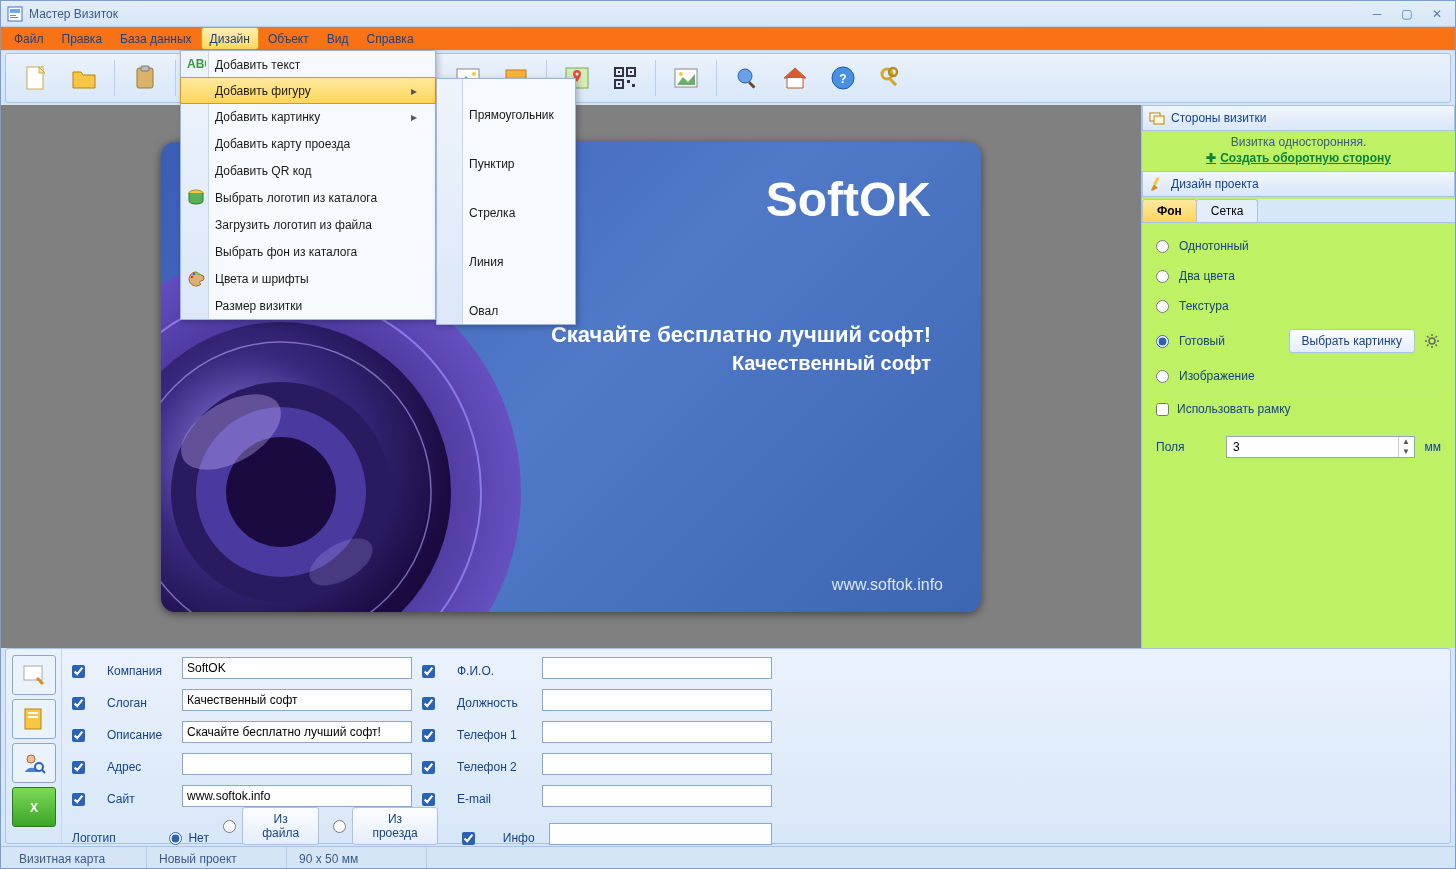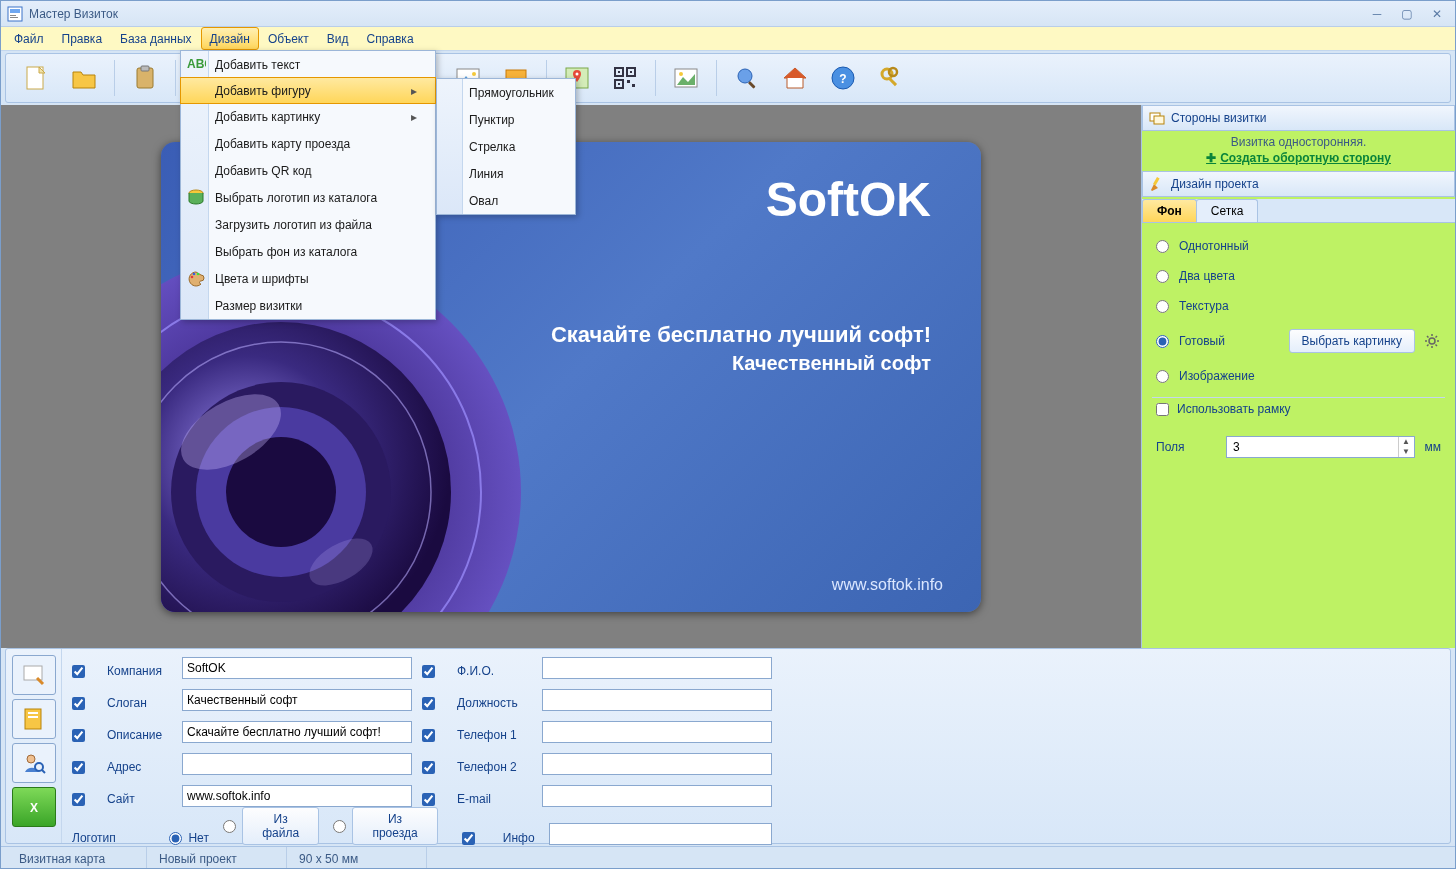--- a/index.html
+++ b/index.html
@@ -2,21 +2,21 @@
 <html><head>
 <meta charset="utf-8">
 <style>
 * { box-sizing: border-box; margin: 0; padding: 0; font-family: "Segoe UI", Tahoma, sans-serif; font-size: 12px; }
 body { background: #d6e5f5; width: 1456px; height: 869px; overflow: hidden; border: 1px solid #7a9ecb; }
 .titlebar { height: 26px; background: linear-gradient(#e4eefb, #d6e5f5); display: flex; align-items: center; padding: 0 6px; border-bottom: 1px solid #b9cee8; }
 .titlebar .app-icon { width: 16px; height: 16px; margin-right: 6px; }
 .titlebar .title { color: #3b5a85; }
 .titlebar .win-controls { margin-left: auto; display: flex; gap: 6px; }
 .win-btn { width: 24px; height: 16px; display:flex; align-items:center; justify-content:center; color:#5a7aa5; cursor:default;}
-.menubar { height: 24px; display: flex; align-items: stretch; padding: 0 4px; background:#fef9c3; border-bottom:1px solid #c4d7ee;}
+.menubar { height: 24px; display: flex; align-items: stretch; padding: 0 4px; background:#f97316; border-bottom:1px solid #c4d7ee;}
 .menu-item { padding: 0 8px; display:flex; align-items:center; color:#15428b; border:1px solid transparent; }
 .menu-item.active { background: linear-gradient(#fff0b3,#ffd65a); border:1px solid #e59700; border-radius:3px; }
 .toolbar { height: 50px; background: linear-gradient(#eaf2fc,#d8e7f8); border: 1px solid #a9c3e4; margin: 2px 4px; border-radius:3px; display:flex; align-items:center; padding:0 8px; gap:4px; position:relative;}
 .tool-btn { width:44px; height:42px; display:flex; align-items:center; justify-content:center; border:1px solid transparent; border-radius:3px;}
 .tool-sep { width:1px; height:36px; background:#b9cee8; margin:0 4px;}
 .workspace { display:flex; height: calc(100% - 26px - 24px - 54px - 196px - 24px); }
 .canvas-area { flex:1; background:#808080; display:flex; align-items:center; justify-content:center; position:relative; }
 .card { width: 820px; height: 470px; background: linear-gradient(135deg,#3a5db5 0%, #5079c8 50%, #3c65b3 100%); border-radius:14px; position:relative; overflow:hidden; box-shadow: 0 2px 8px rgba(0,0,0,0.5);}
 .card-lens { position:absolute; left:-130px; bottom:-130px; width:500px; height:500px; }
 .card-title { position:absolute; top:30px; right:50px; color:#fff; font-size:48px; font-weight:bold; }
@@ -53,21 +53,21 @@
 .statusbar { height:24px; background:#d6e5f5; border-top:1px solid #a9c3e4; display:flex; align-items:center; padding:0 6px; color:#3b5a85;}
 .statusbar .cell { padding:0 12px; border-right:1px solid #b9cee8; height:100%; display:flex; align-items:center; min-width:140px;}
 .dropdown-menu { position:absolute; top:50px; left:180px; width:256px; background:#f6f9fd; border:1px solid #9cb6d8; box-shadow:2px 2px 6px rgba(0,0,0,0.25); z-index:100;}
 .dropdown-menu .mrow { height:27px; display:flex; align-items:center; padding-left:34px; padding-right:18px; position:relative; color:#1a1a1a;}
 .dropdown-menu .mrow.highlight { background:linear-gradient(#ffe9a0,#ffd65a); border:1px solid #e59700; margin:-1px;}
 .dropdown-menu .icon-slot { position:absolute; left:4px; top:3px; width:22px; height:22px; display:flex; align-items:center; justify-content:center;}
 .dropdown-menu .arrow { margin-left:auto; color:#555;}
 .dropdown-menu .iconbar { position:absolute; left:0; top:0; bottom:0; width:28px; background:linear-gradient(#eef4fc,#dbe7f8); border-right:1px solid #c4d7ee;}
 .submenu { position:absolute; top:78px; left:436px; width:140px; background:#f6f9fd; border:1px solid #9cb6d8; box-shadow:2px 2px 6px rgba(0,0,0,0.25); z-index:101;}
 .submenu .iconbar { position:absolute; left:0; top:0; bottom:0; width:26px; background:linear-gradient(#eef4fc,#dbe7f8); border-right:1px solid #c4d7ee;}
-.submenu .srow { height:27px; display:flex; align-items:center; padding-left:32px; color:#1a1a1a;}
+.submenu .srow { height:27px; display:flex; align-items:center; padding-left:32px; color:#1a1a1a;margin-top:22px;}
 input[type=checkbox]{ accent-color:#2a62b5;}
 input[type=radio]{ accent-color:#2a62b5;}
 </style>
 </head>
 <body>
 
 <div class="titlebar">
   <svg class="app-icon" viewBox="0 0 16 16">
       <rect x="1" y="1" width="14" height="14" fill="#fff" stroke="#3a72c8"></rect>
       <rect x="3" y="3" width="10" height="4" fill="#6fa7f0"></rect>

